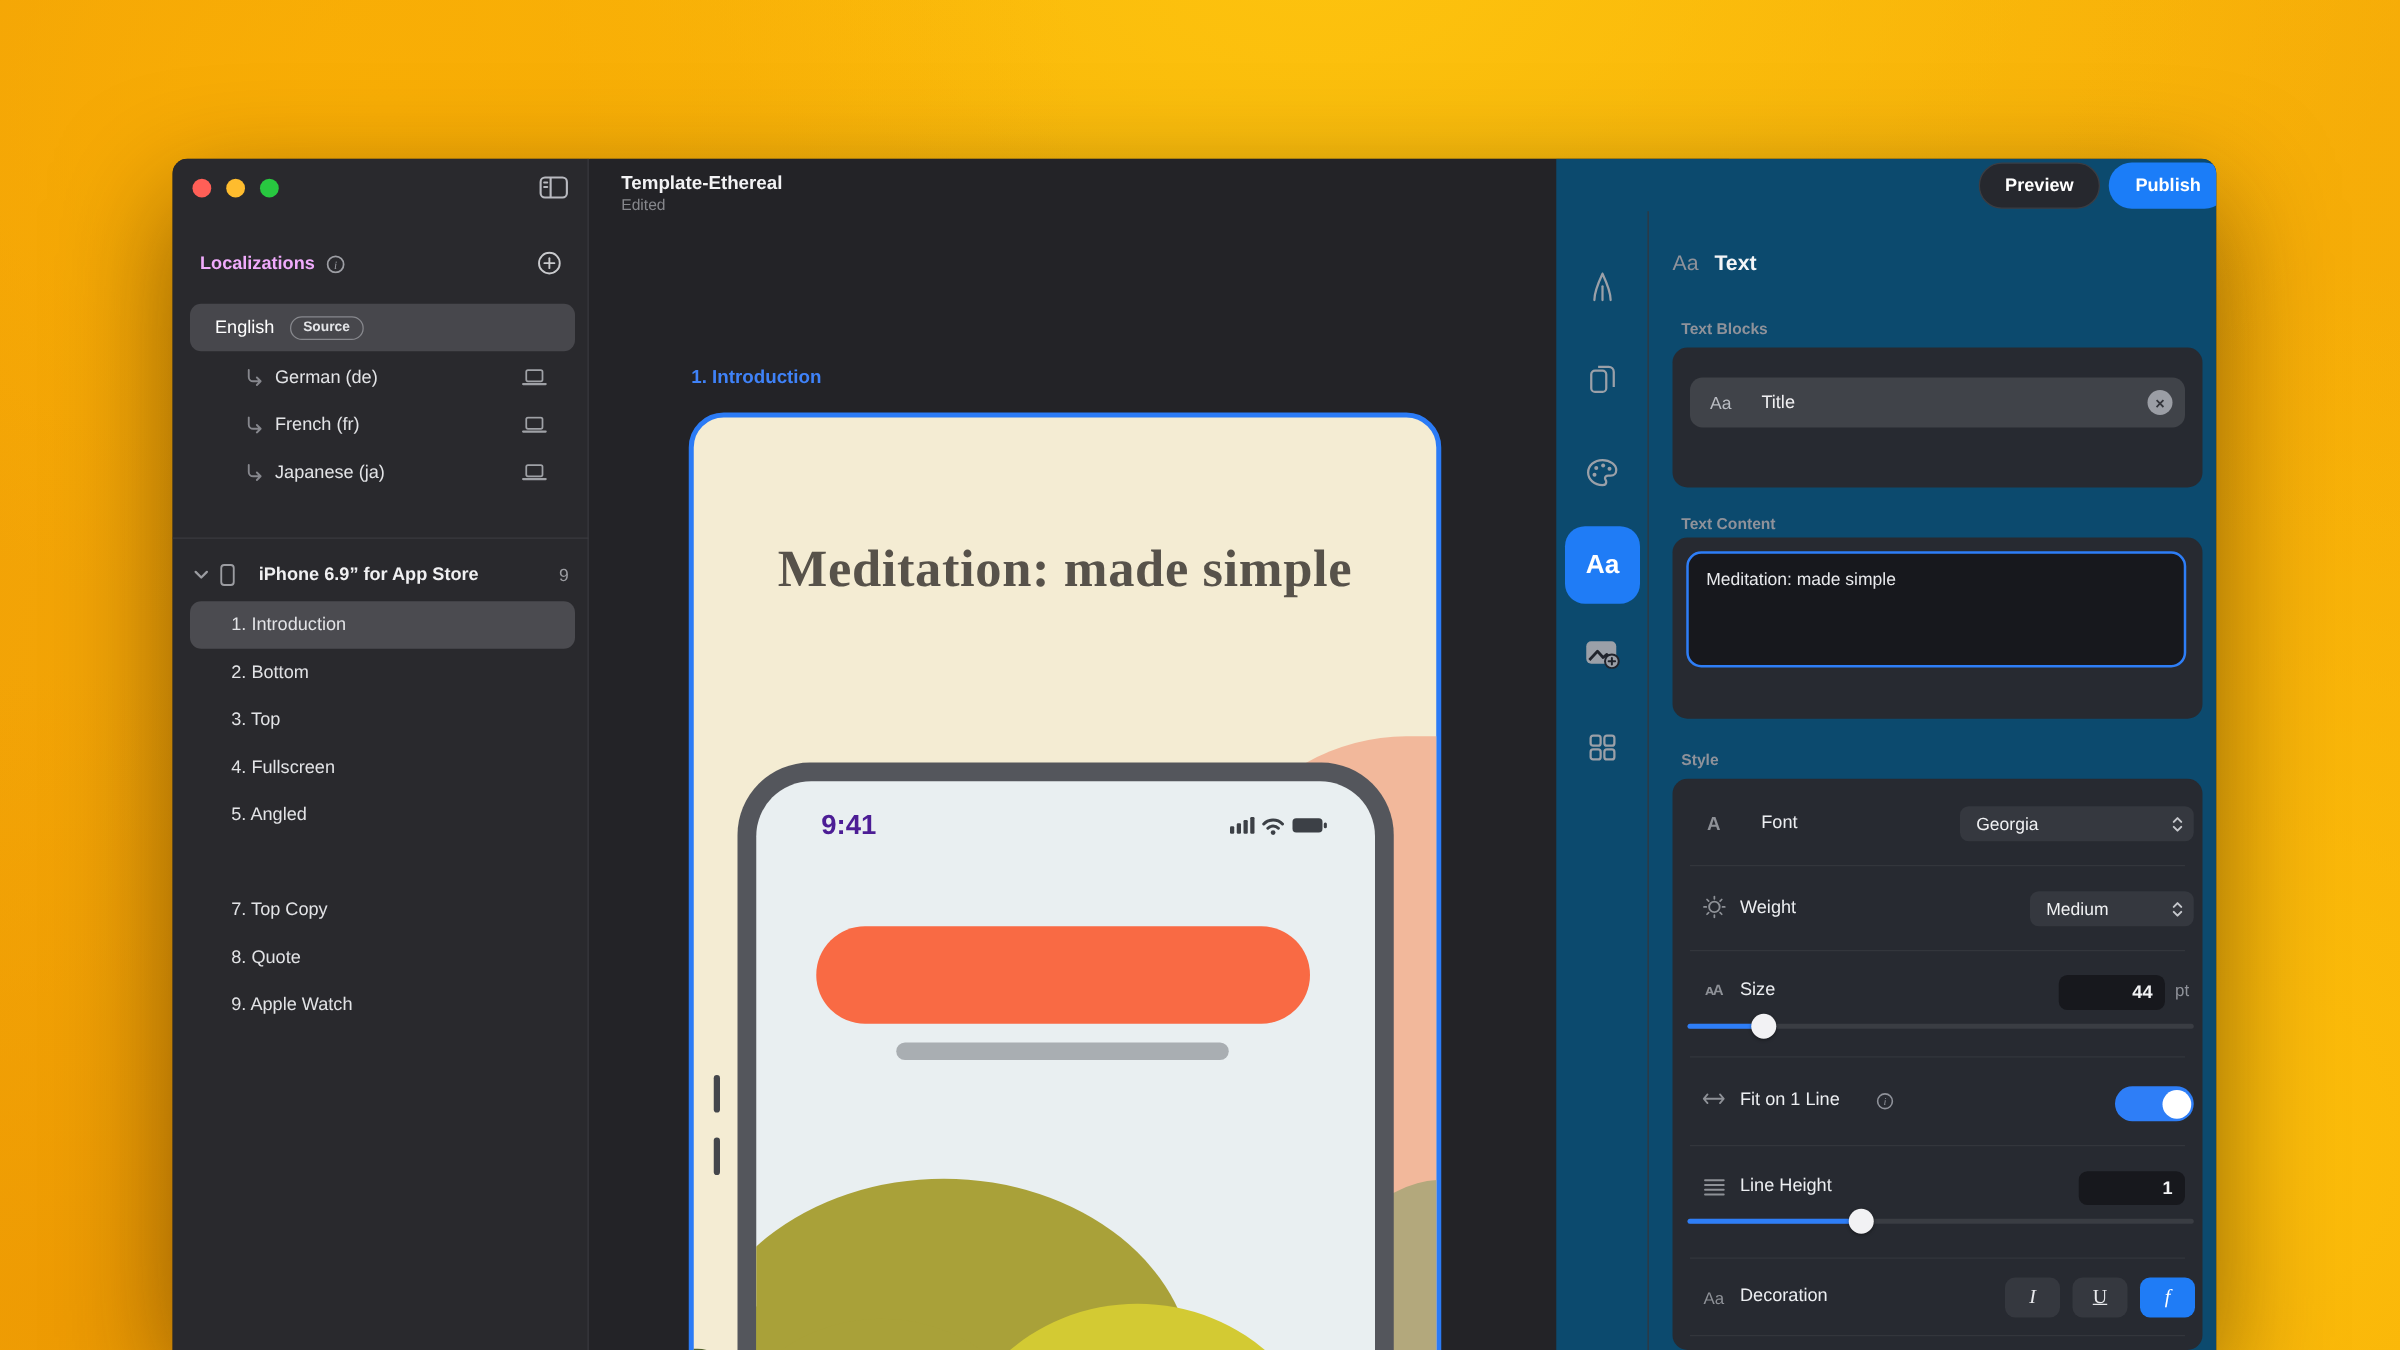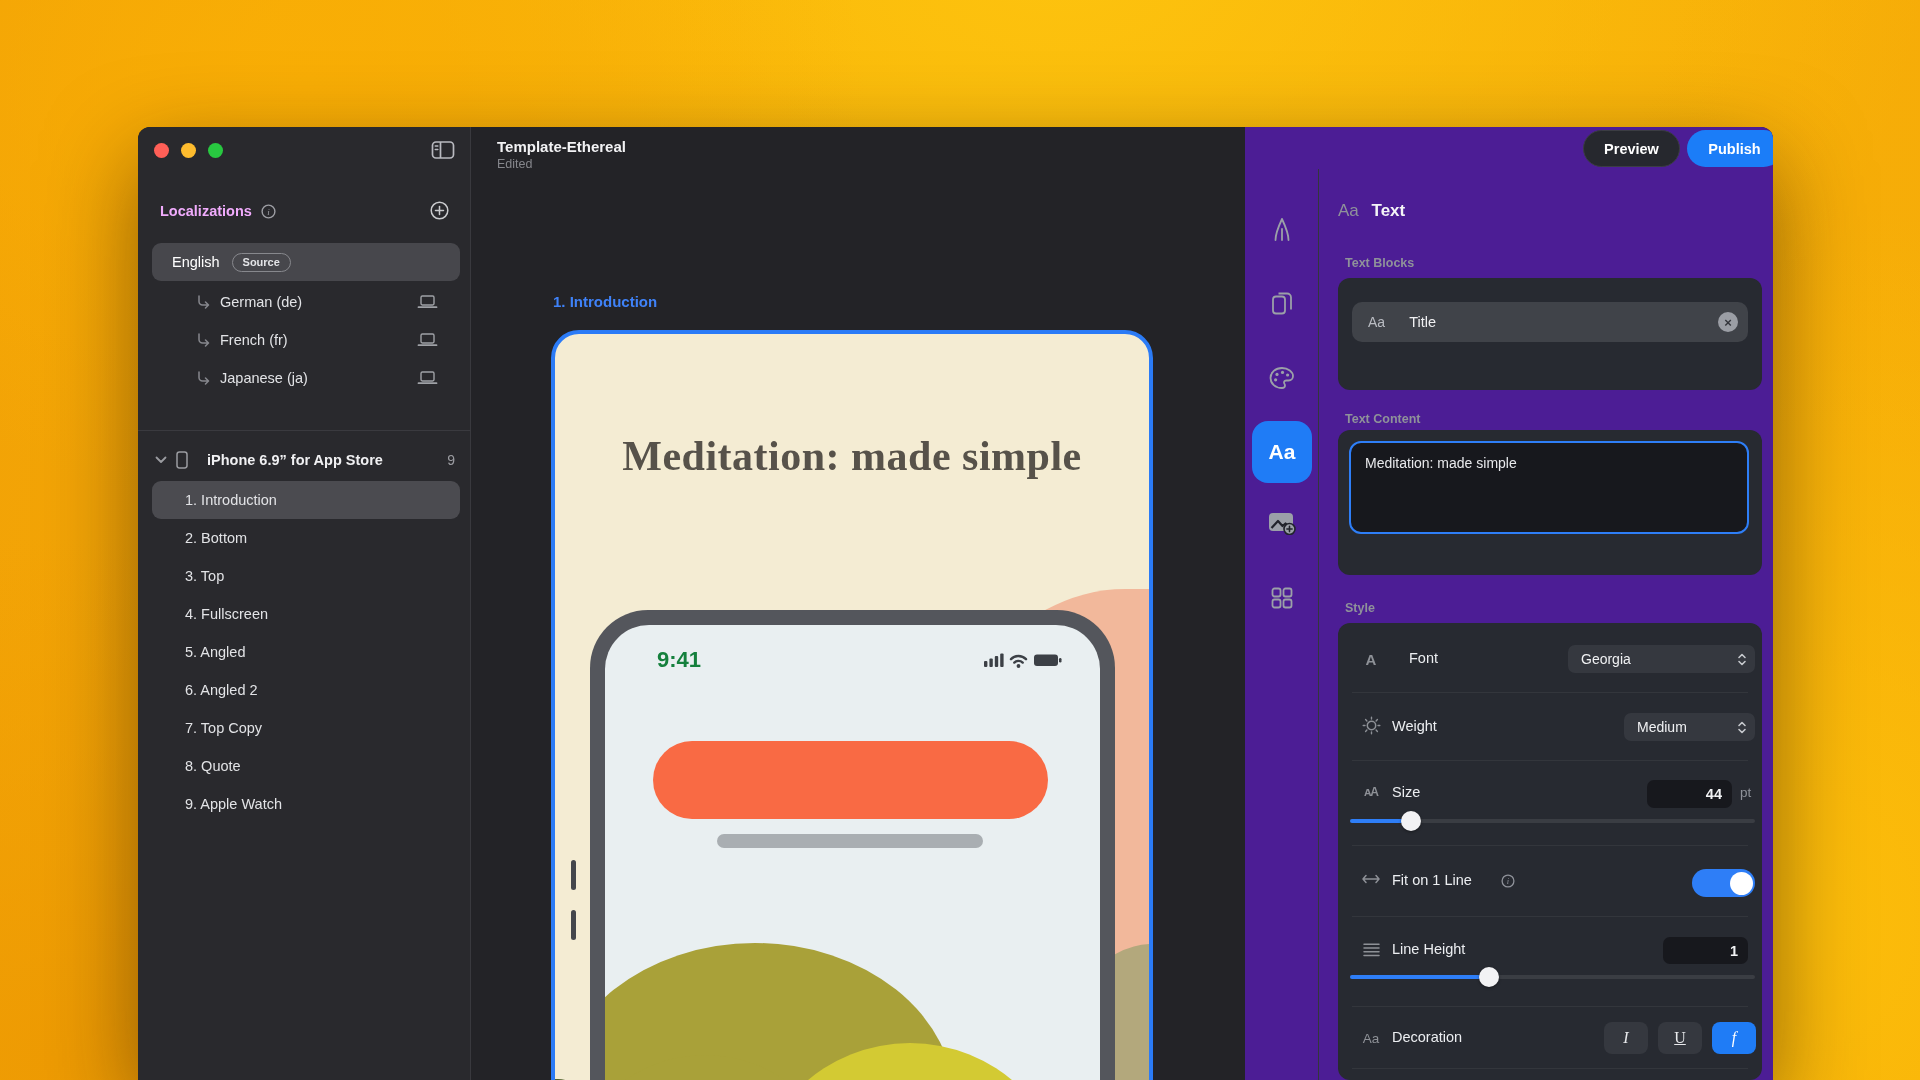--- a/index.html
+++ b/index.html
@@ -42,34 +42,34 @@
   .doc-status { left:25px; top:30px; color:#86878c; font-size:12.5px; }
   .slide-label { top:166px; font-size:15px; font-weight:700; }
   .slide1 { left:79px; top:203px; width:602px; height:877px; border:4px solid #2b7bf6; border-radius:28px; background:#f4ecd3; overflow:hidden; }
   .slide1 .salmon { left:360px; top:255px; right:-4px; bottom:-4px; background:#f2b89b; border-top-left-radius:210px 280px; }
   .slide1 .khaki  { left:500px; top:610px; right:-4px; bottom:-4px; background:#b3a87c; border-top-left-radius:120px 160px; }
   .slide-title { left:0; top:98px; width:100%; text-align:center; font-family:"Liberation Serif", serif; font-weight:700; font-size:42px; color:#57524a; letter-spacing:.5px; }
   .olivewedge { left:-25px; top:745px; width:70px; height:110px; background:#52602b; border-radius:0 60% 20% 0; }
 
   .phone { left:35px; top:276px; width:525px; height:640px; background:#54565c; border-radius:58px 58px 0 0; padding:15px 15px 0 15px; }
   .phone .screen { width:100%; height:100%; background:#e9eff1; border-radius:44px 44px 0 0; position:relative; overflow:hidden; }
-  .p-time { left:52px; top:22px; font-size:22px; font-weight:700; color:#15803d; }
+  .p-time { left:52px; top:22px; font-size:22px; font-weight:700; color:#4c1d95; }
   .p-status { right:38px; top:26px; }
   .pill-orange { left:48px; top:116px; width:395px; height:78px; border-radius:39px; background:#f96a44; }
   .bar-gray { left:112px; top:209px; width:266px; height:14px; border-radius:7px; background:#a9aeb2; }
   .blob { border-radius:50%; }
   .sidebtn { left:-19px; width:5px; height:30px; border-radius:3px; background:#44464b; }
 
   .slide2 { left:1038px; top:203px; width:210px; height:877px; border-radius:28px; background:#f4ecd3; overflow:hidden; }
   .slide2 .salmon { left:0; top:430px; width:100%; bottom:0; background:#f2b89b; }
   .slide2 .pframe { left:33px; top:90px; width:22px; bottom:0; background:#54565c; border-top-left-radius:18px; }
   .slide2 .pscreen { left:55px; top:100px; width:14px; bottom:0; background:#e9eff1; }
 
   
-  .panel { left:1107px; top:0; width:528px; height:953px; background:#4c1d95; }
+  .panel { left:1107px; top:0; width:528px; height:953px; background:#0c4a6e; }
   .rail-divider { left:73px; top:42px; width:1px; bottom:0; background:#33363c; }
   .rail-ic { left:22px; width:30px; height:30px; color:#9ba0a8; display:flex; align-items:center; justify-content:center; }
   .rail-aa { left:7px; top:294px; width:60px; height:62px; border-radius:16px; background:#1f7cf6; color:#fff; font-size:21px; font-weight:700; display:flex; align-items:center; justify-content:center; }
 
   .btn-pill { top:3px; height:37px; border-radius:19px; font-size:14.5px; font-weight:700; color:#fff; display:flex; align-items:center; justify-content:center; cursor:default; }
   .btn-preview { left:338px; width:97px; background:#26282e; border:1px solid #3b3d43; }
   .btn-publish { left:442px; width:95px; background:#1b7df8; }
 
   .insp-head { left:93px; top:74px; font-size:17px; }
   .lbl-sm { font-size:12.5px; color:#8f929a; font-weight:700; }
@@ -202,23 +202,20 @@
         <span>2. Bottom</span>
       </div>
     <div class="abs row-item page-row" style="top:430px">
         <span>3. Top</span>
       </div>
     <div class="abs row-item page-row" style="top:468px">
         <span>4. Fullscreen</span>
       </div>
     <div class="abs row-item page-row" style="top:506px">
         <span>5. Angled</span>
-      </div>
-    <div class="abs row-item page-row" style="top:544px">
-        <span>6. Angled 2</span>
       </div>
     <div class="abs row-item page-row" style="top:582px">
         <span>7. Top Copy</span>
       </div>
     <div class="abs row-item page-row" style="top:620px">
         <span>8. Quote</span>
       </div>
     <div class="abs row-item page-row" style="top:658px">
         <span>9. Apple Watch</span>
       </div>

